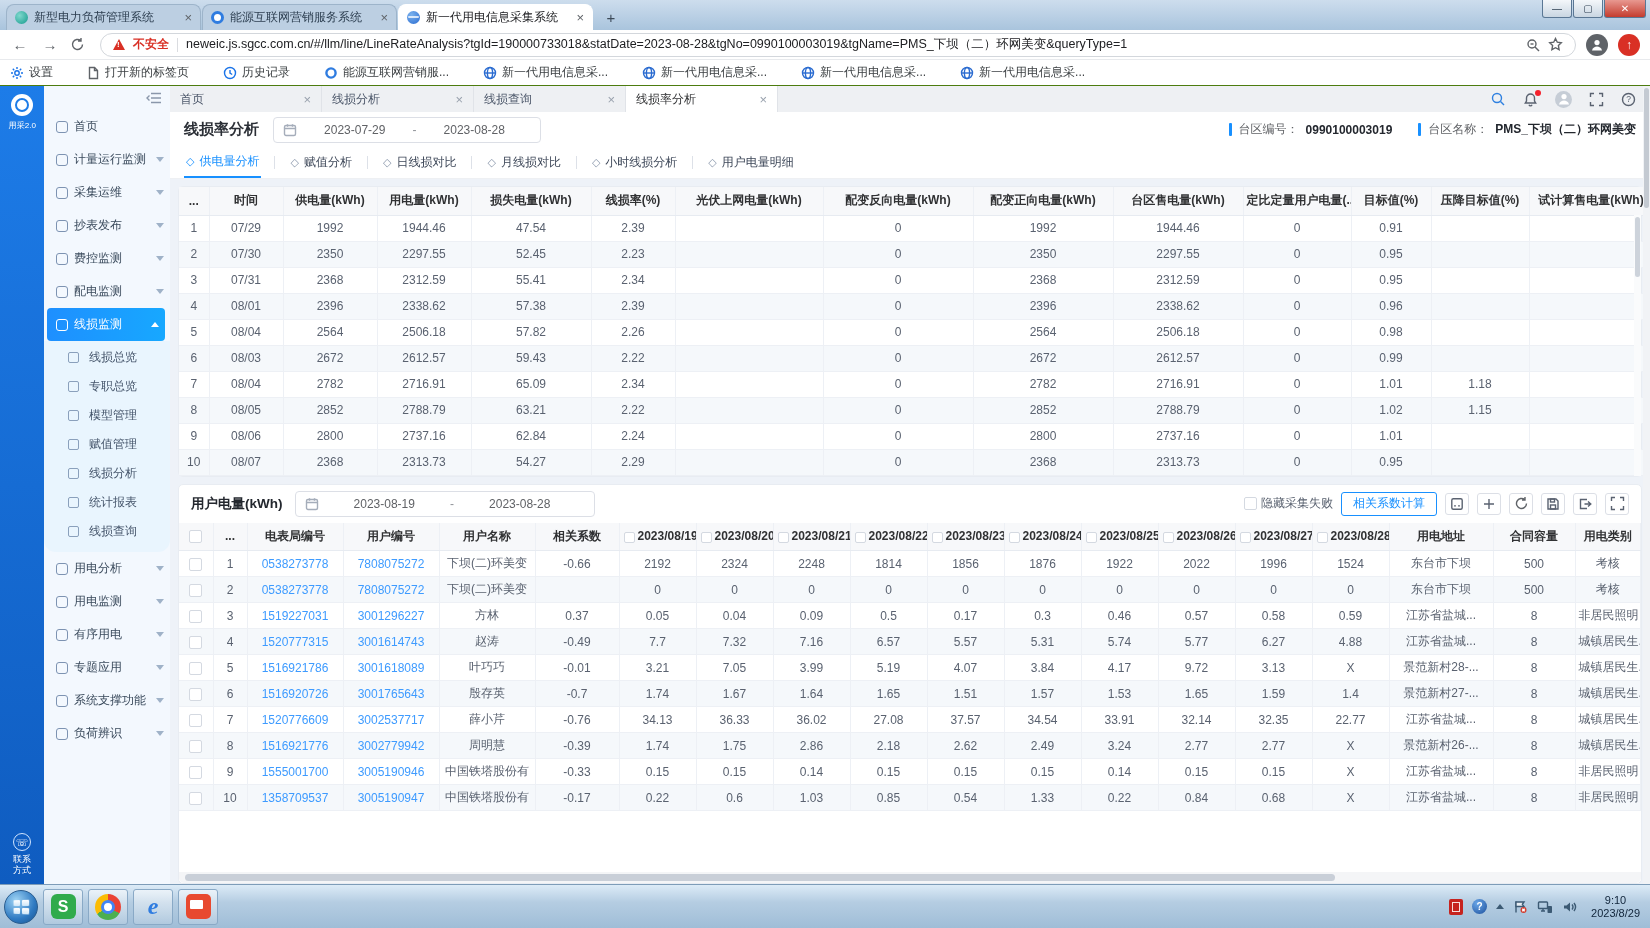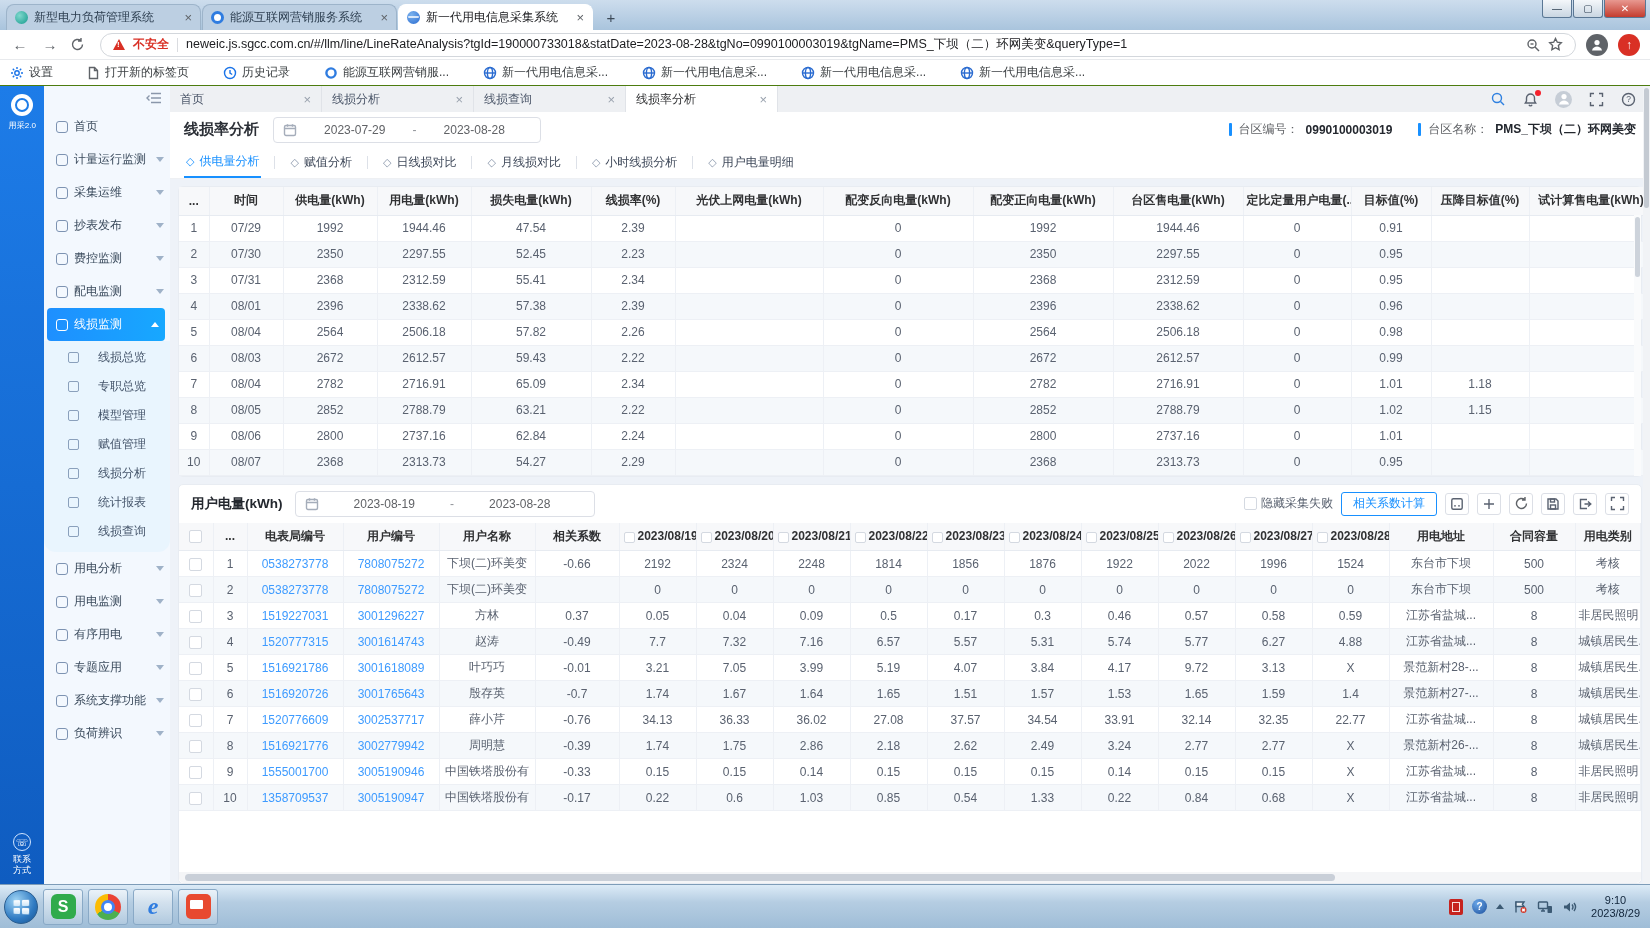--- a/index.html
+++ b/index.html
@@ -49,21 +49,21 @@
   .collapse-row{height:24px;display:flex;justify-content:flex-end;align-items:center;padding-right:8px;}
   .menu{flex:1;}
   .mi{height:33px;display:flex;align-items:center;gap:6px;padding:0 6px 0 12px;color:#3a4a5c;position:relative;}
   .mi .lbl{flex:1;white-space:nowrap;overflow:hidden;font-size:12px;}
   .mi .micon{width:12px;height:12px;border:1.4px solid #7d93b2;border-radius:3px;flex:none;}
   .mi.active{background:linear-gradient(90deg,#1e8fff,#17a8ff);color:#fff;border-radius:4px;margin:0 5px 0 3px;padding-left:9px;}
   .mi.active .micon{border-color:#fff;}
   .caret-d{width:0;height:0;border-left:4px solid transparent;border-right:4px solid transparent;border-top:5px solid #9fb2c8;}
   .caret-u{width:0;height:0;border-left:4px solid transparent;border-right:4px solid transparent;border-bottom:5px solid #fff;}
   .submenu{background:#e9f5fe;border-radius:0 0 12px 12px;padding:2px 0 6px;}
-  .smi{height:29px;display:flex;align-items:center;gap:19px;padding-left:24px;color:#44546a;}
+  .smi{height:29px;display:flex;align-items:center;gap:10px;padding-left:24px;color:#44546a;}
   .smi .micon{width:11px;height:11px;border:1.3px solid #8aa0bc;border-radius:2px;flex:none;}
 
   .main{flex:1;display:flex;flex-direction:column;min-width:0;position:relative;}
   .apptabbar{height:26px;background:#eef0f3;display:flex;align-items:stretch;position:relative;}
   .atab{width:152px;display:flex;align-items:center;justify-content:space-between;padding:0 10px;border-right:1px solid #e0e3e8;color:#4a5568;font-size:12px;background:#eef0f3;}
   .atab.active{background:#fff;color:#303133;}
   .atab .close-x{color:#98a1ad;font-size:13px;}
   .tab-tools{position:absolute;right:14px;top:0;height:26px;display:flex;align-items:center;gap:17px;}
   .bell-wrap{position:relative;}
   .bell-dot{position:absolute;top:-2px;right:-3px;width:6px;height:6px;border-radius:50%;background:#f5222d;}

